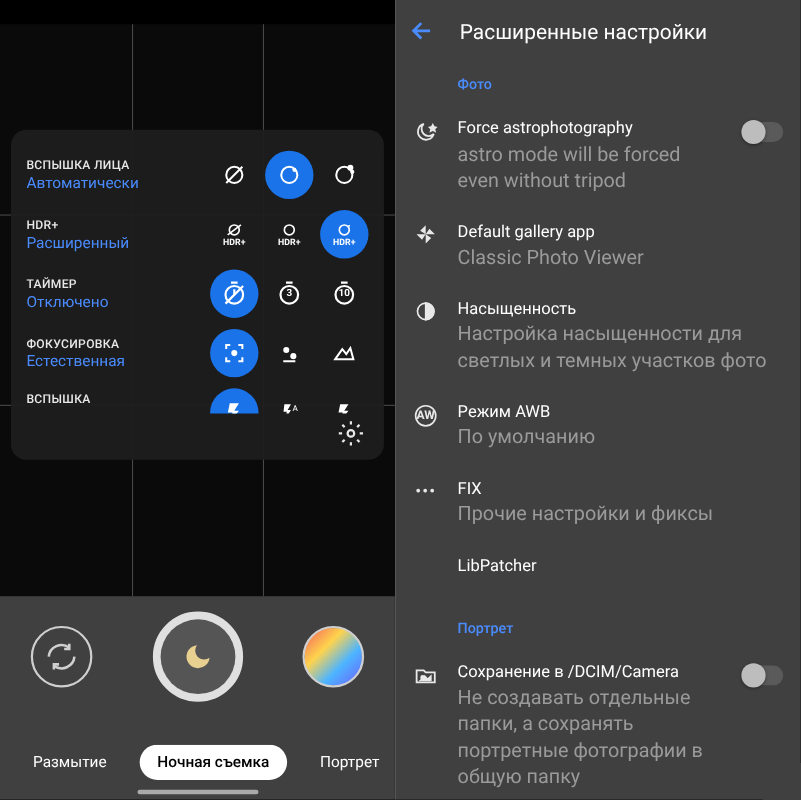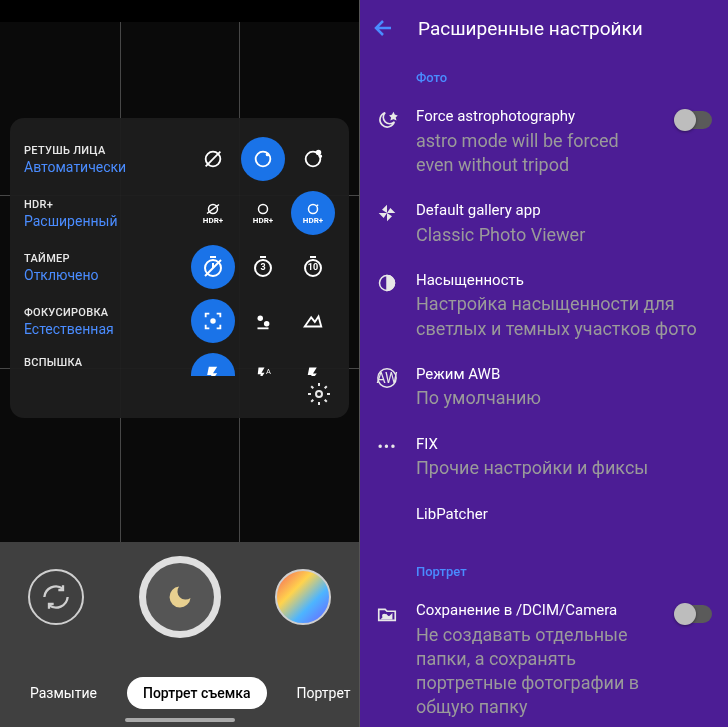--- a/index.html
+++ b/index.html
@@ -1,19 +1,19 @@
 <!DOCTYPE html>
 <html><head>
 <meta charset="utf-8">
 <style>
   * { margin: 0; padding: 0; box-sizing: border-box; }
   body { width: 728px; height: 727px; display: flex; font-family: -apple-system, Roboto, sans-serif; background: #000; overflow: hidden; }
   .screen { height: 727px; background: #000; position: relative; }
   .left { width: 360px; border-right: 1px solid #555; }
-  .right { width: 368px; background: #4c1d95; }
+  .right { width: 368px; background: #404040; }
   .status-bar-left { height: 22px; background: rgba(0,0,0,0.9); }
   .viewfinder { position: absolute; top: 22px; left: 0; right: 0; bottom: 185px; background: #0a0a0a; }
   .grid-line-v { position: absolute; top: 0; bottom: 0; width: 1px; background: rgba(255,255,255,0.25); }
   .grid-line-h { position: absolute; left: 0; right: 0; height: 1px; background: rgba(255,255,255,0.25); }
   .gv1 { left: 33.3%; } .gv2 { left: 66.6%; }
   .gh1 { top: 33.3%; } .gh2 { top: 66.6%; }
   .settings-panel { position: absolute; top: 118px; left: 10px; right: 10px; background: rgba(30,30,30,0.95); border-radius: 14px; padding: 14px 0 10px 0; }
   .setting-row { display: flex; align-items: center; min-height: 54px; padding: 0 14px; }
   .setting-labels { flex: 0 0 120px; }
   .setting-title { color: #e8e8e8; font-size: 11px; font-weight: 500; letter-spacing: 0.3px; }
@@ -59,21 +59,21 @@
     <div class="grid-line-v gv1"></div>
     <div class="grid-line-v gv2"></div>
     <div class="grid-line-h gh1"></div>
     <div class="grid-line-h gh2"></div>
   </div>
 
   <div class="settings-panel">
 
     <div class="setting-row">
       <div class="setting-labels">
-        <div class="setting-title">РЕТУШЬ ЛИЦА</div>
+        <div class="setting-title">ВСПЫШКА ЛИЦА</div>
         <div class="setting-value">Автоматически</div>
       </div>
       <div class="setting-options">
         <div class="opt">
           <svg width="22" height="22" viewBox="0 0 24 24" fill="none" stroke="currentColor" stroke-width="2">
               <circle cx="12" cy="12" r="8"></circle>
               <line x1="4" y1="20" x2="20" y2="4"></line>
             </svg>
         </div>
         <div class="opt active">
@@ -224,21 +224,21 @@
         <div class="shutter-inner">
           <svg width="28" height="28" viewBox="0 0 24 24" fill="#e8d090">
               <path d="M21 12.8 A9 9 0 1 1 11.2 3 A7 7 0 0 0 21 12.8 Z"></path>
             </svg>
         </div>
       </div>
       <div class="thumb"></div>
     </div>
     <div class="modes-row">
       <div class="mode">Размытие</div>
-      <div class="mode active">Портрет съемка</div>
+      <div class="mode active">Ночная съемка</div>
       <div class="mode">Портрет</div>
 
     </div>
     <div class="home-ind"></div>
   </div>
 </div>
 
 <div class="screen right">
   <div class="r-header">
     <div class="back-arrow">
@@ -288,21 +288,21 @@
         <div class="pref-title">Насыщенность</div>
         <div class="pref-sub">Настройка насыщенности для светлых и темных участков фото</div>
       </div>
     </div>
 
     <div class="pref">
       <div class="pref-icon">
         <svg width="22" height="22" viewBox="0 0 24 24" fill="none" stroke="currentColor" stroke-width="1.6">
             <circle cx="12" cy="12" r="10"></circle>
           </svg>
-        <span style="position:absolute; font-size:14px; font-weight:400;">AW</span>
+        <span style="position:absolute; font-size:11px; font-weight:700;">AW</span>
       </div>
       <div class="pref-text">
         <div class="pref-title">Режим AWB</div>
         <div class="pref-sub">По умолчанию</div>
       </div>
     </div>
 
     <div class="pref">
       <div class="pref-icon">
         <span style="font-size:16px; letter-spacing:1px;">•••</span>

